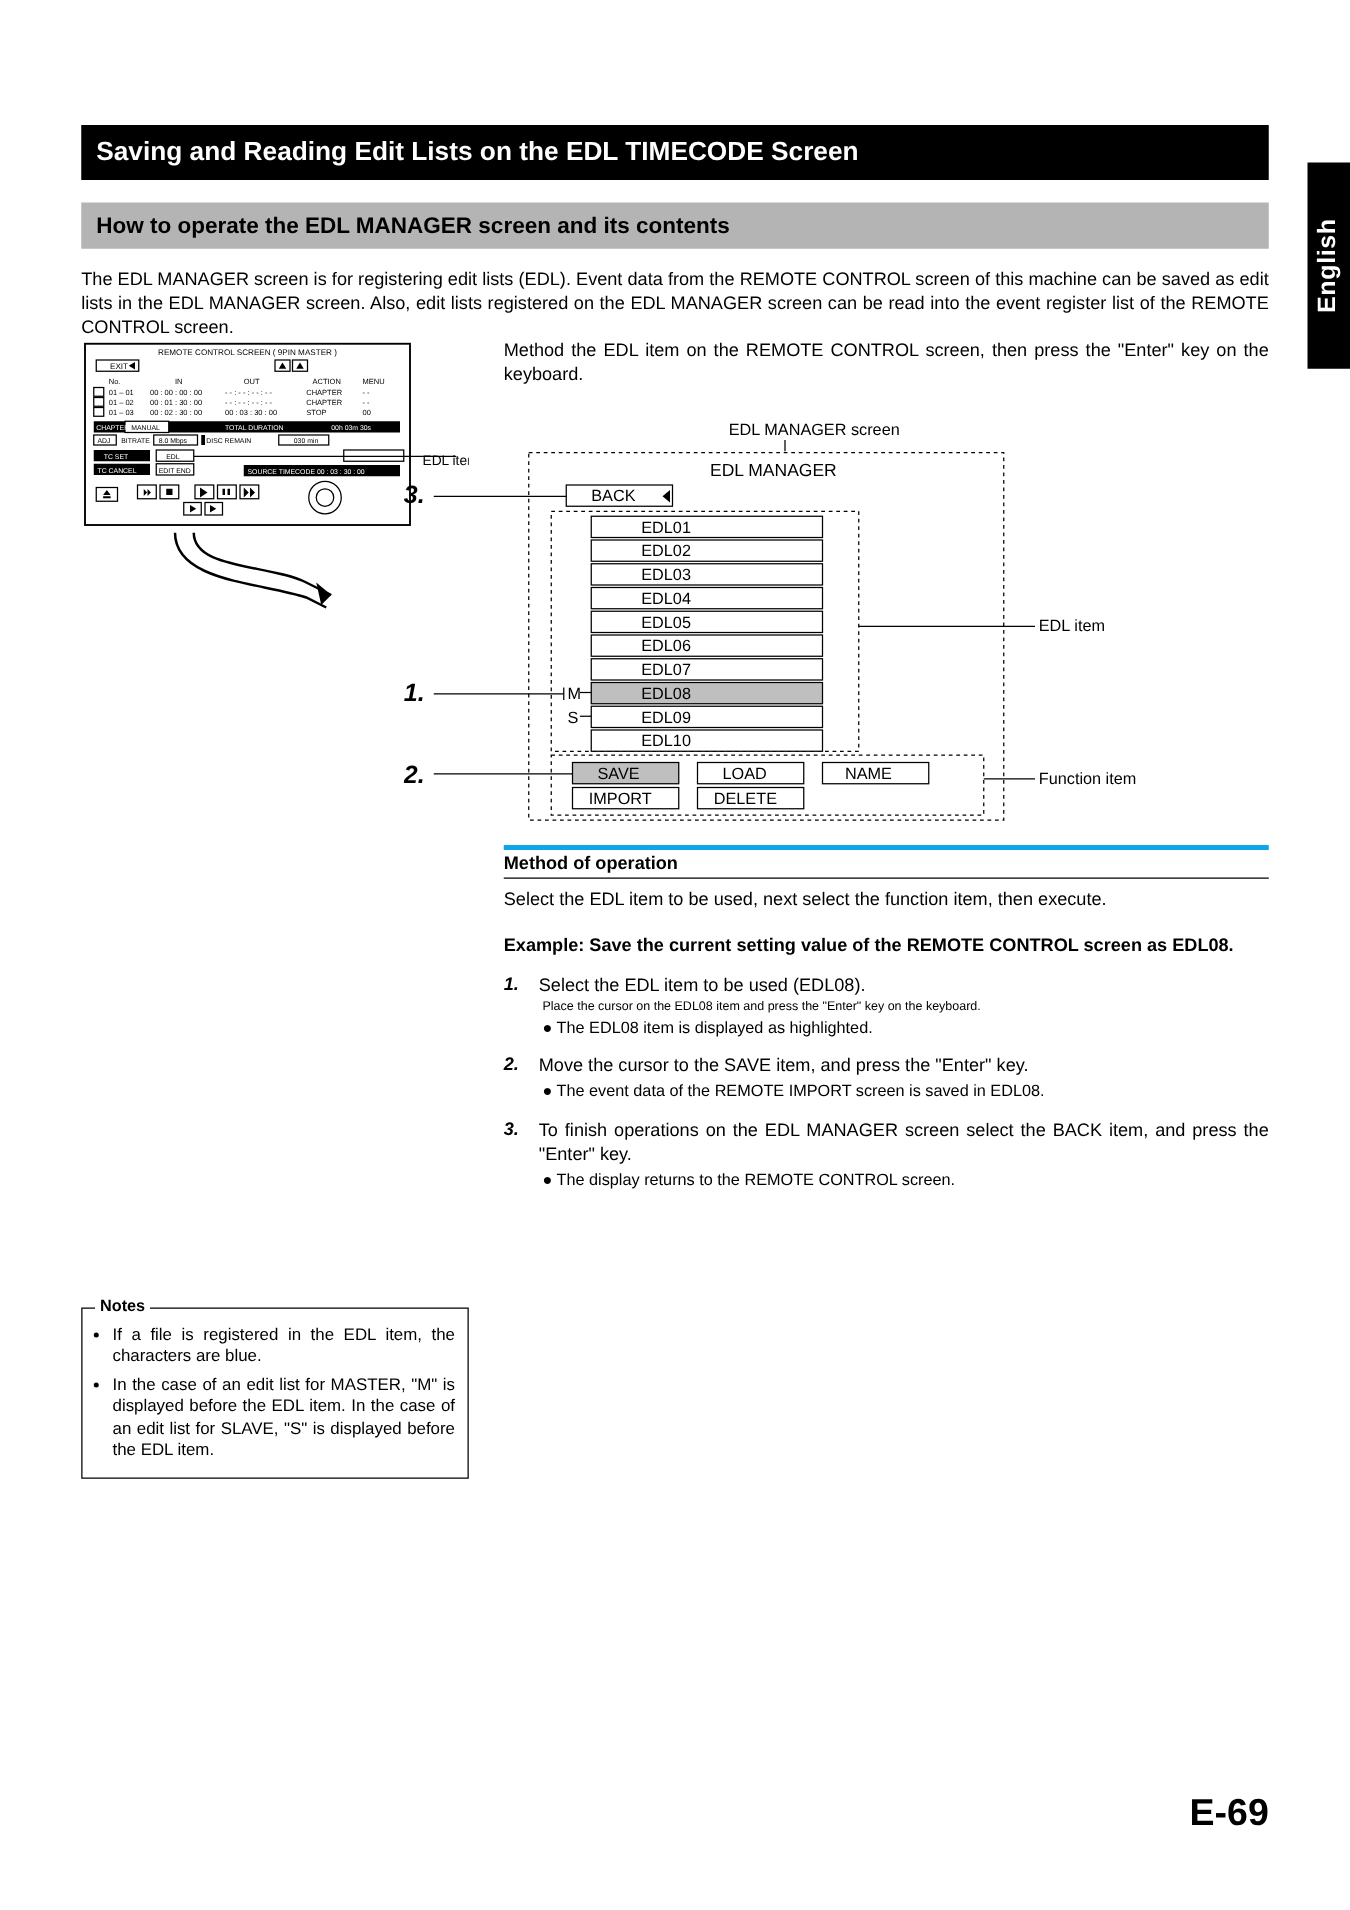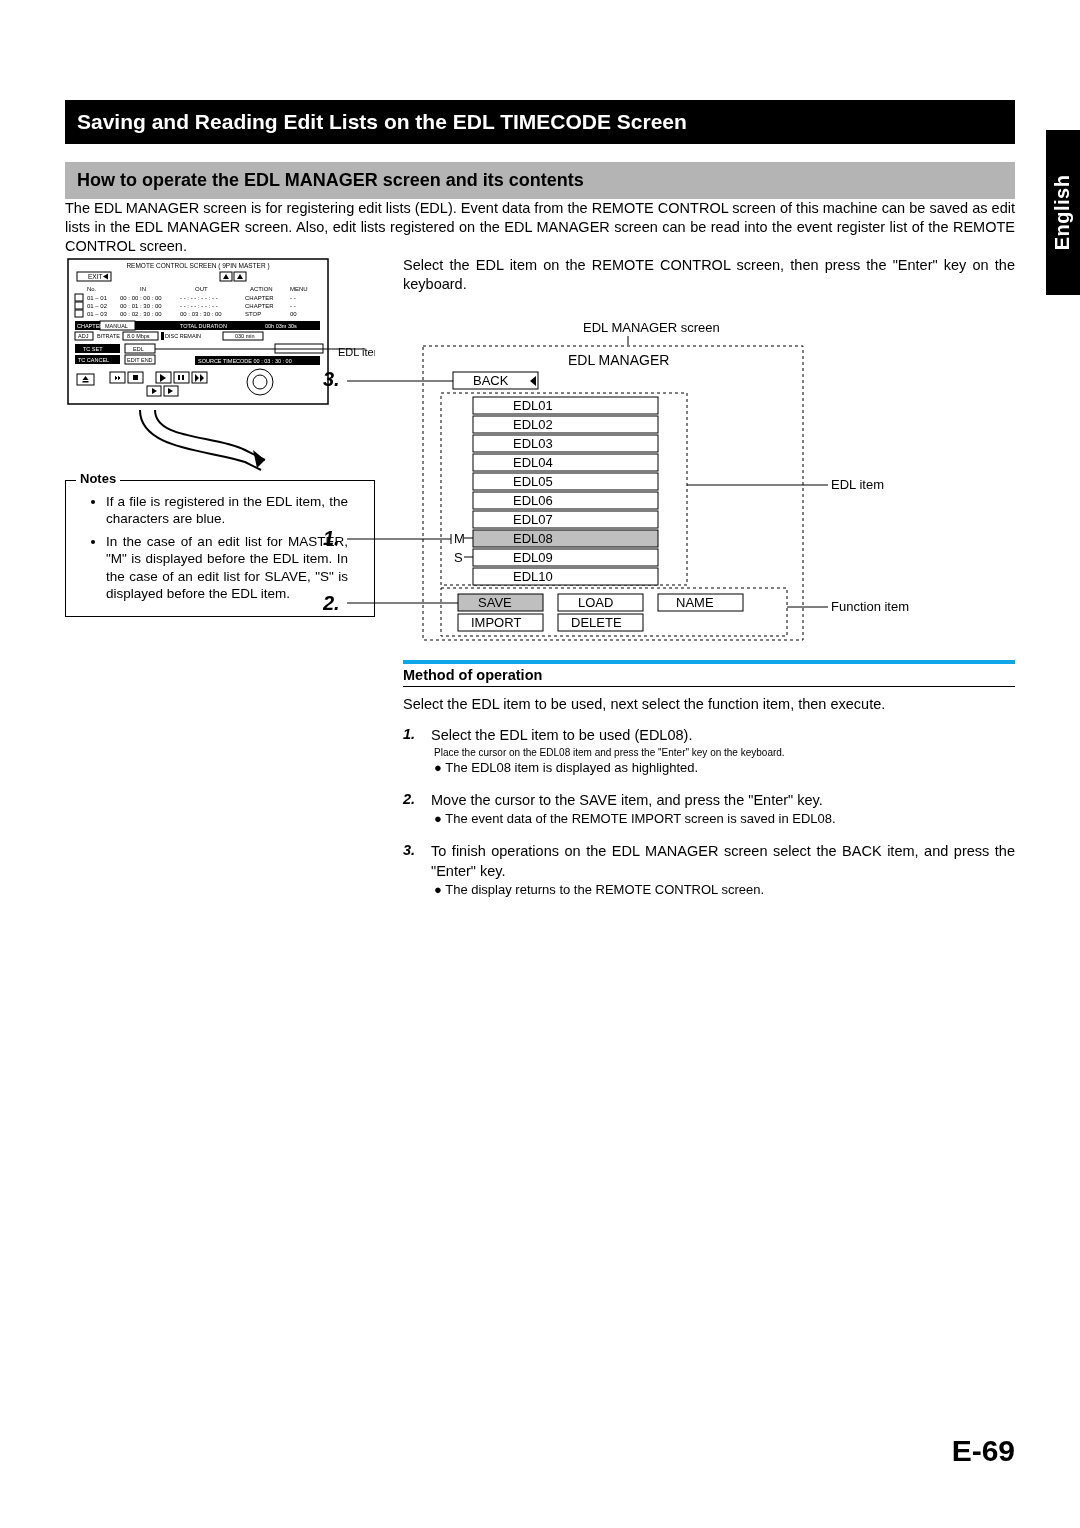--- a/index.html
+++ b/index.html
@@ -1,35 +1,35 @@
 <!DOCTYPE html>
 <html><head>
 <meta charset="utf-8">
 <style>
   body{margin:0;background:#fff;font-family:Arial,Helvetica,sans-serif;font-size:14.5px;color:#000}
   .page{width:1080px;height:1528px;margin:0 auto;position:relative;background:#fff;box-sizing:border-box;padding:100px 65px 40px 65px}
   .lang-tab{position:absolute;top:130px;right:0;width:34px;height:165px;background:#000;color:#fff;display:flex;align-items:center;justify-content:center}
   .lang-tab span{transform:rotate(-90deg);font-weight:bold;font-size:20px;letter-spacing:.5px}
   .h1{background:#000;color:#fff;font-weight:bold;font-size:21px;padding:10px 12px;margin-bottom:18px}
-  .h2{background:#b4b4b4;color:#000;font-weight:bold;font-size:18px;padding:8px 12px;}
+  .h2{background:#b4b4b4;color:#000;font-weight:bold;font-size:18px;padding:8px 12px;margin-bottom:16px}
   .intro{text-align:justify;line-height:1.3;}
   .cols{display:flex;gap:28px}
   .left{flex:0 0 310px}
   .right{flex:1}
   .sq{display:inline-block;width:13px;height:13px;background:#000;vertical-align:-1px;margin-right:3px}
   .bold{font-weight:bold}
   .para{margin-bottom:10px;line-height:1.35}
   .fn-title{border-top:4px solid #0ea5e9;border-bottom:1px solid #000;display:inline-block;width:100%;font-weight:bold;padding:3px 0;margin-top:10px;margin-bottom:8px}
   .pagefoot{position:absolute;bottom:60px;right:65px;font-weight:bold;font-size:30px}
   .steplist{margin-top:12px}
   .step{display:flex;gap:10px;margin-bottom:14px}
   .step-num{font-style:italic;font-weight:bold;flex:0 0 18px}
   .step-body{flex:1;text-align:justify;line-height:1.35}
   .step-body .sub{font-size:13px;padding-left:13px;text-indent:-10px}
-  .notes-box{border:1px solid #000;padding:8px 26px;font-size:13.5px;text-align:justify;line-height:1.3;position:relative}
+  .notes-box{border:1px solid #000;padding:8px 10px;margin-top:550px;font-size:13.5px;text-align:justify;line-height:1.3;position:relative}
   .notes-title{position:absolute;top:-10px;left:10px;background:#fff;padding:0 4px;font-weight:bold;font-size:13px}
   .notes-box ul{margin:4px 0 0 0;padding-left:14px}
   .notes-box li{margin-bottom:5px}
   svg{display:block}
 </style>
 </head>
 <body>
 
 <div class="page">
   <div class="lang-tab">
@@ -155,21 +155,21 @@
       <div class="notes-box">
         <span class="notes-title">Notes</span>
         <ul>
           <li>If a file is registered in the EDL item, the characters are blue.</li>
           <li>In the case of an edit list for MASTER, "M" is displayed before the EDL item. In the case of an edit list for SLAVE, "S" is displayed before the EDL item.</li>
         </ul>
       </div>
     </div>
 
     <div class="right">
-      <div class="para" style="text-align:justify">Select the EDL item on the REMOTE CONTROL screen, then press the "Enter" key on the keyboard.</div>
+      <div class="para" style="text-align:justify">Method the EDL item on the REMOTE CONTROL screen, then press the "Enter" key on the keyboard.</div>
 
       
       <svg width="590" height="330" viewBox="0 0 590 330" style="margin-top:25px;margin-left:-80px">
 
         <text x="260" y="12" font-size="13">EDL MANAGER screen</text>
         <line x1="305" y1="16" x2="305" y2="25" stroke="#000"></line>
 
         <rect x="100" y="26" width="380" height="294" fill="none" stroke="#000" stroke-dasharray="3,3"></rect>
         <text x="245" y="45" font-size="14">EDL MANAGER</text>
 
@@ -230,20 +230,21 @@
         <text x="0" y="225" font-size="20" font-style="italic" font-weight="bold">1.</text>
           <line x1="24" y1="219" x2="128" y2="219" stroke="#000"></line>
           <line x1="128" y1="214" x2="128" y2="224" stroke="#000"></line>
         <text x="0" y="290" font-size="20" font-style="italic" font-weight="bold">2.</text>
           <line x1="24" y1="283" x2="135" y2="283" stroke="#000"></line>
       </svg>
 
       <div class="fn-title">Method of operation</div>
       <div class="para">Select the EDL item to be used, next select the function item, then execute.</div>
 
+      <div class="para bold" style="margin-top:18px">Example: Save the current setting value of the REMOTE CONTROL screen as EDL08.</div>
 
       <div class="steplist">
         <div class="step">
           <div class="step-num">1.</div>
           <div class="step-body">
             <div>Select the EDL item to be used (EDL08).</div>
             <div class="sub" style="font-size:10px">Place the cursor on the EDL08 item and press the "Enter" key on the keyboard.</div>
             <div class="sub">● The EDL08 item is displayed as highlighted.</div>
           </div>
         </div>

